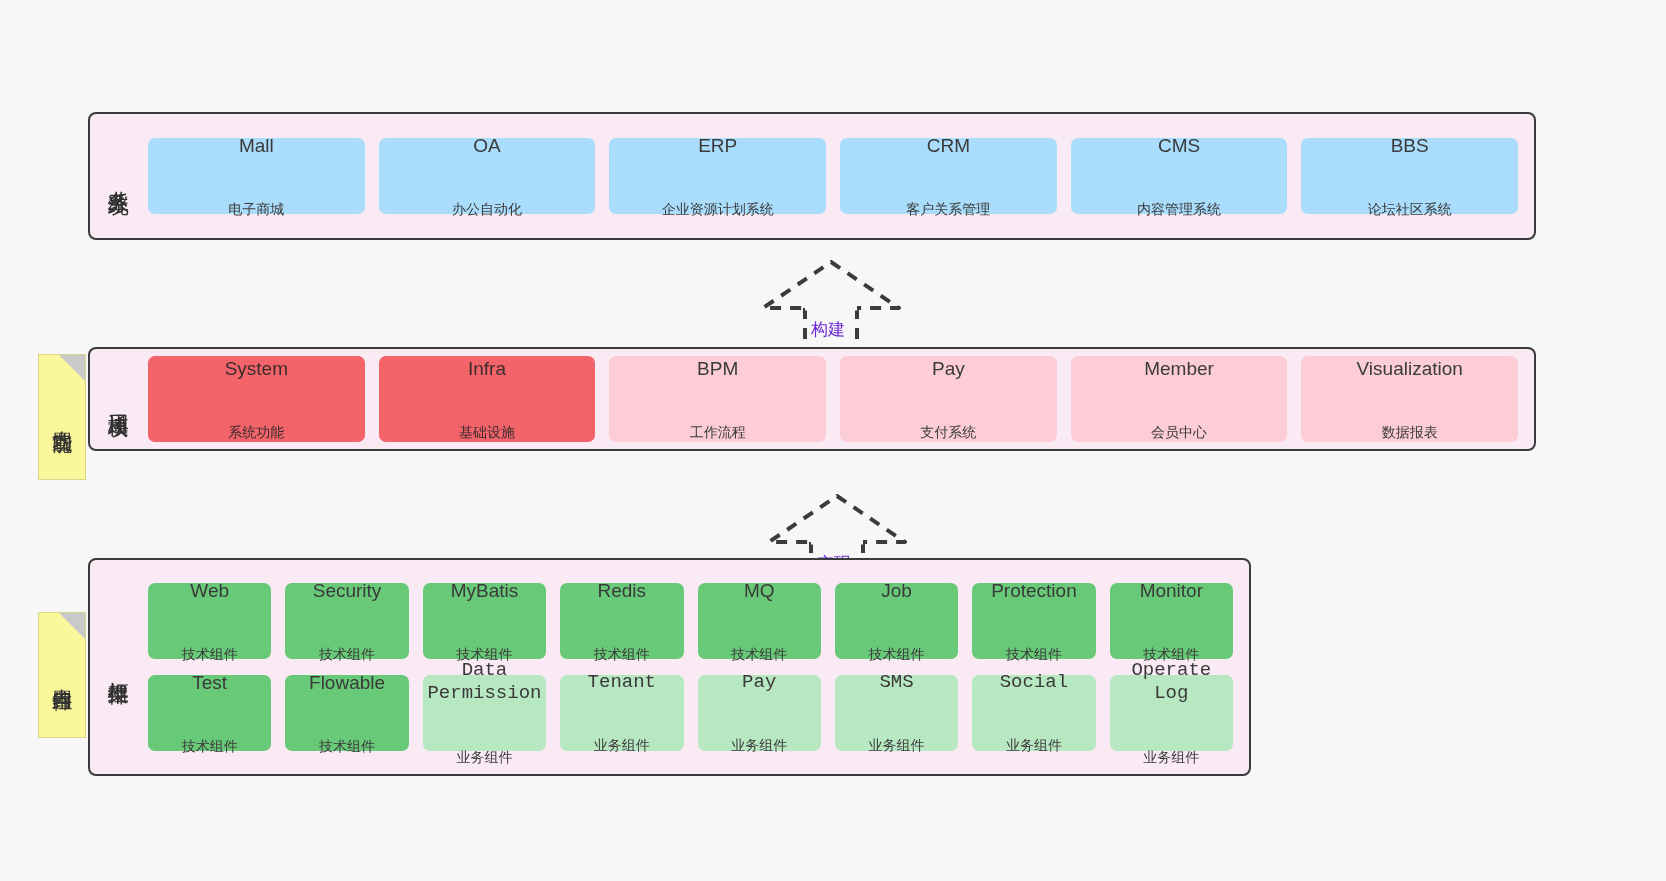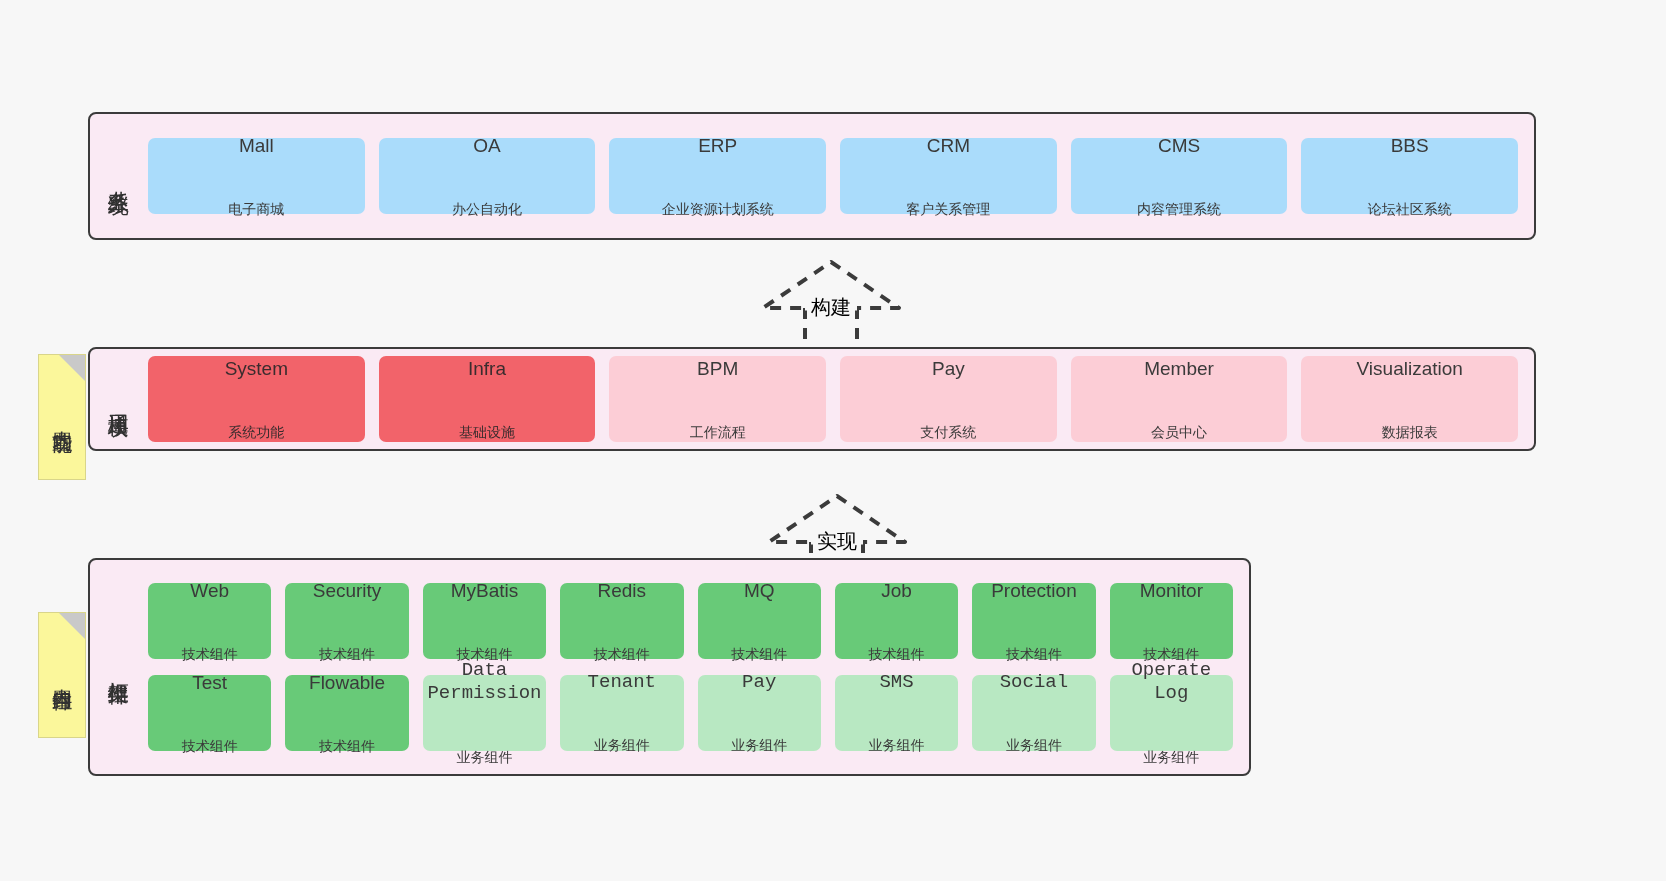--- a/index.html
+++ b/index.html
@@ -125,24 +125,25 @@
     border-top: 26px solid #c9c9c9;
   }
 
   
   .arrow {
     position: absolute;
   }
   .arrow svg { display: block; overflow: visible; }
   .arrow-label {
     position: absolute;
-    font-size: 20px;
-    color: #000000;
+    font-size: 17px;
+    color: #6d28d9;
     background: transparent;
     white-space: nowrap;
+    margin-top: 24px;
   }
 </style>
 </head>
 <body>
 
 <div class="canvas">
 
   <div class="layer" style="left:88px; top:112px; width:1448px; height:128px;">
     <div class="layer-title">业务系统</div>
     <div class="layer-body">

